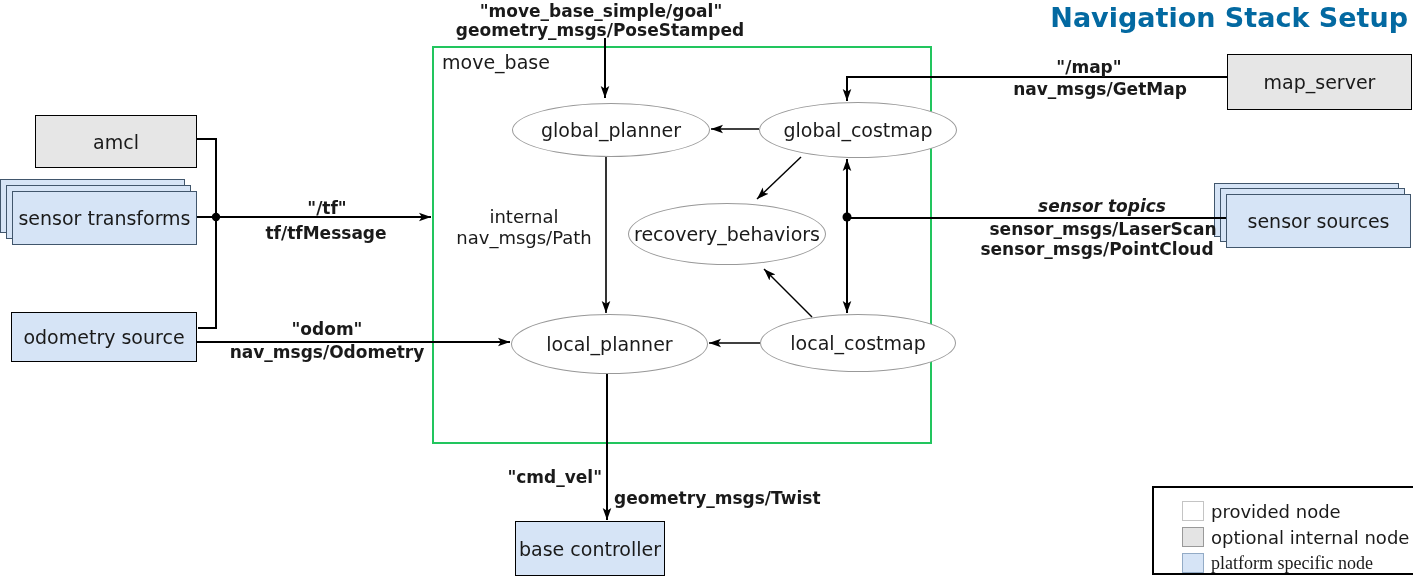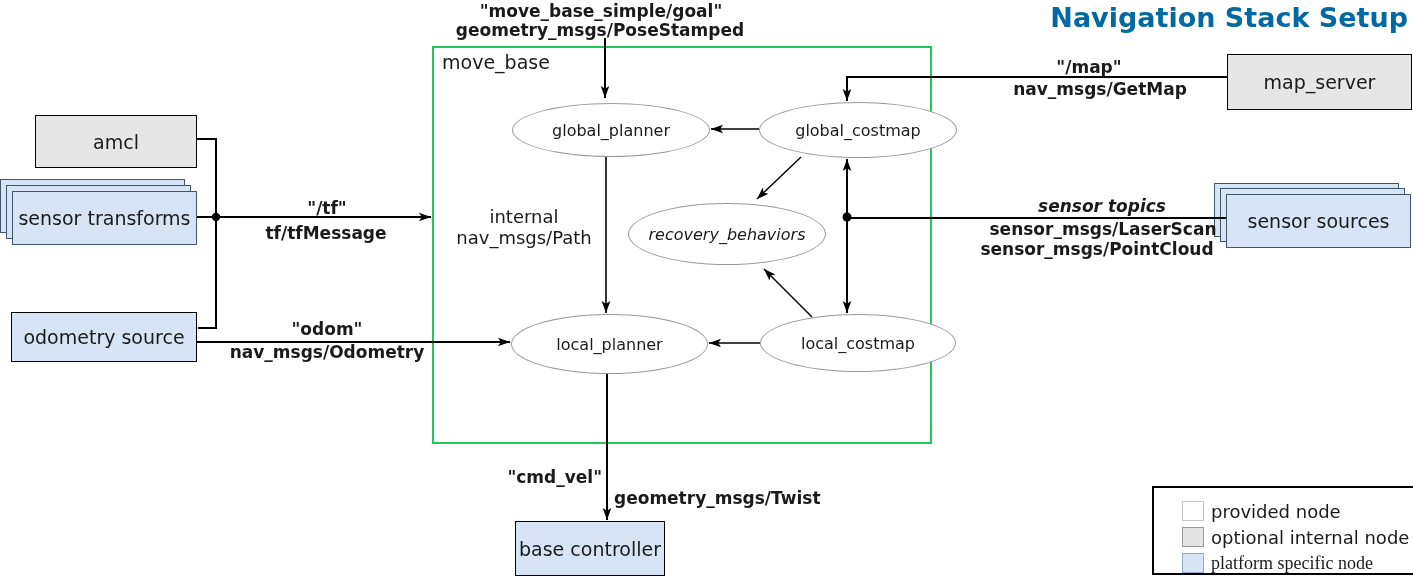--- a/index.html
+++ b/index.html
@@ -16,21 +16,21 @@
   .blue-node{background:#d6e4f6;}
   .stack-layer{position:absolute;border:1.5px solid #41566c;background:#d6e4f6;box-sizing:border-box;}
   .stack-front{display:flex;align-items:center;justify-content:center;font-size:19px;white-space:nowrap;}
   
   #move-base-box{position:absolute;left:432px;top:46px;width:500px;height:398px;
     border:2px solid #22c55e;box-sizing:border-box;background:transparent;}
   #move-base-label{position:absolute;left:8px;top:3px;font-size:19px;}
   
   .ellipse{
     position:absolute;border:1px solid #999;border-radius:50%;background:#fff;
-    display:flex;align-items:center;justify-content:center;font-size:16px;white-space:nowrap;
+    display:flex;align-items:center;justify-content:center;font-size:19px;white-space:nowrap;
     box-sizing:border-box;
   }
   
   .elabel{position:absolute;font-weight:bold;font-size:17px;white-space:nowrap;}
   .center{transform:translateX(-50%);}
   .rightal{transform:translateX(-100%);}
   .italic{font-style:italic;}
   #internal-label{position:absolute;left:524px;top:206px;transform:translateX(-50%);
     font-size:18px;text-align:center;line-height:21px;white-space:nowrap;}
   
@@ -86,21 +86,21 @@
   <div class="node blue-node" style="left:515px;top:521px;width:150px;height:55px;">
     <span>base controller</span>
   </div>
 
   <div class="ellipse" style="left:512px;top:103px;width:198px;height:54px;">
     <span>global_planner</span>
   </div>
   <div class="ellipse" style="left:759px;top:102px;width:198px;height:56px;">
     <span>global_costmap</span>
   </div>
-  <div class="ellipse" style="left:628px;top:203px;width:198px;height:62px;font-style:italic;">
+  <div class="ellipse" style="left:628px;top:203px;width:198px;height:62px;">
     <span>recovery_behaviors</span>
   </div>
   <div class="ellipse" style="left:511px;top:314px;width:197px;height:60px;">
     <span>local_planner</span>
   </div>
   <div class="ellipse" style="left:760px;top:314px;width:196px;height:58px;">
     <span>local_costmap</span>
   </div>
 
   <svg width="1413" height="578" viewBox="0 0 1413 578">

